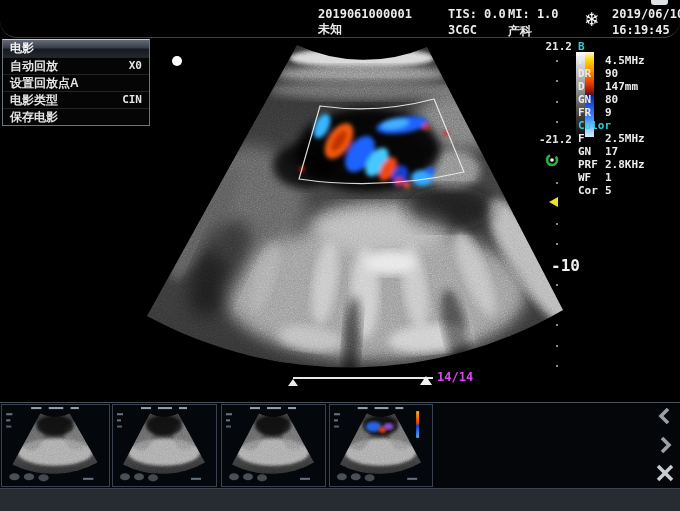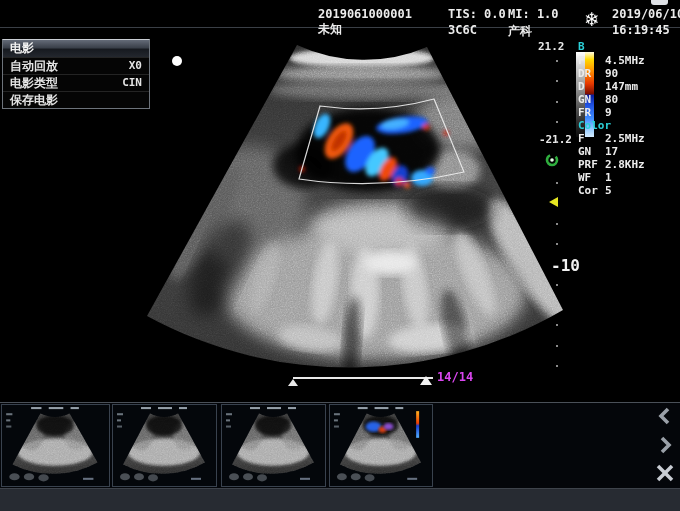--- a/index.html
+++ b/index.html
@@ -4,40 +4,40 @@
 <style>
   html,body{margin:0;padding:0;background:#000;}
   *{box-sizing:border-box;}
   .screen{position:relative;width:680px;height:511px;background:#000;overflow:hidden;
           font-family:"Liberation Sans",sans-serif;color:#e8e8e8;}
   .mono{font-family:"DejaVu Sans Mono",monospace;}
   .abs{position:absolute;}
   .b{font-weight:bold;}
 
   
-  .topbar{position:absolute;left:0;top:0;width:680px;height:28px;background:#000;
-          border-bottom:1px solid #3a3f46;}
+  .topbar{position:absolute;left:0;top:0;width:680px;height:38px;background:#000;
+          border-bottom:1px solid #3a3f46;border-radius:17px;}
   .topbar .cell{position:absolute;font-size:12px;font-weight:bold;white-space:nowrap;
           font-family:"DejaVu Sans Mono",monospace;color:#ececec;}
   .freeze{position:absolute;left:584px;top:8px;font-size:19px;color:#fff;
           font-family:"DejaVu Sans",sans-serif;}
   .corner-pill{position:absolute;left:651px;top:0;width:17px;height:5px;background:#dfe2e6;
           border-radius:0 0 3px 3px;}
 
   
   .menu{position:absolute;left:2px;top:39px;width:148px;background:#060606;
         border:1px solid #6d737b;border-top:1px solid #c9cdd3;}
   .menu-header{height:17px;line-height:17px;padding:0 7px;font-size:12px;font-weight:bold;color:#f2f2f2;
         background:linear-gradient(#646b78 0%,#3a404a 45%,#171a20 55%,#23272e 100%);}
   .menu-item{height:17px;line-height:16px;padding:0 7px;display:flex;justify-content:space-between;
         border-top:1px solid #242424;font-size:12px;font-weight:bold;color:#e4e4e4;background:#050505;}
   .menu-item .mi-value{font-family:"DejaVu Sans Mono",monospace;font-size:11px;}
 
   
-  .scale-max{position:absolute;left:538px;top:40px;width:34px;text-align:left;
+  .scale-max{position:absolute;left:538px;top:40px;width:34px;text-align:right;
         font-size:11px;font-weight:bold;font-family:"DejaVu Sans Mono",monospace;}
   .scale-min{position:absolute;left:529px;top:133px;width:43px;text-align:right;
         font-size:11px;font-weight:bold;font-family:"DejaVu Sans Mono",monospace;}
   .b-header{position:absolute;left:578px;top:40px;font-size:11px;font-weight:bold;
         font-family:"DejaVu Sans Mono",monospace;}
   .colorbar{position:absolute;left:576px;top:52px;width:18px;height:85px;display:flex;}
   .colorbar .gray{width:9px;height:100%;
         background:linear-gradient(#ffffff 0%,#d8d8d8 14%,#8e8e8e 45%,#454545 72%,#0a0a0a 100%);}
   .colorbar .clr{width:9px;height:100%;
         background:linear-gradient(#fffbe2 0%,#ffd900 9%,#ff9100 22%,#e83a00 37%,#7c0e00 49%,
@@ -143,20 +143,24 @@
   </div>
 
   <div class="menu">
     <div class="menu-header">电影</div>
     <div id="menu-items">
         <div class="menu-item">
           <span>自动回放</span>
           <span class="mi-value">X0</span>
         </div>
         <div class="menu-item">
+          <span>设置回放点A</span>
+          <span class="mi-value"></span>
+        </div>
+        <div class="menu-item">
           <span>电影类型</span>
           <span class="mi-value">CIN</span>
         </div>
         <div class="menu-item">
           <span>保存电影</span>
           <span class="mi-value"></span>
         </div>
       </div>
   </div>
 

